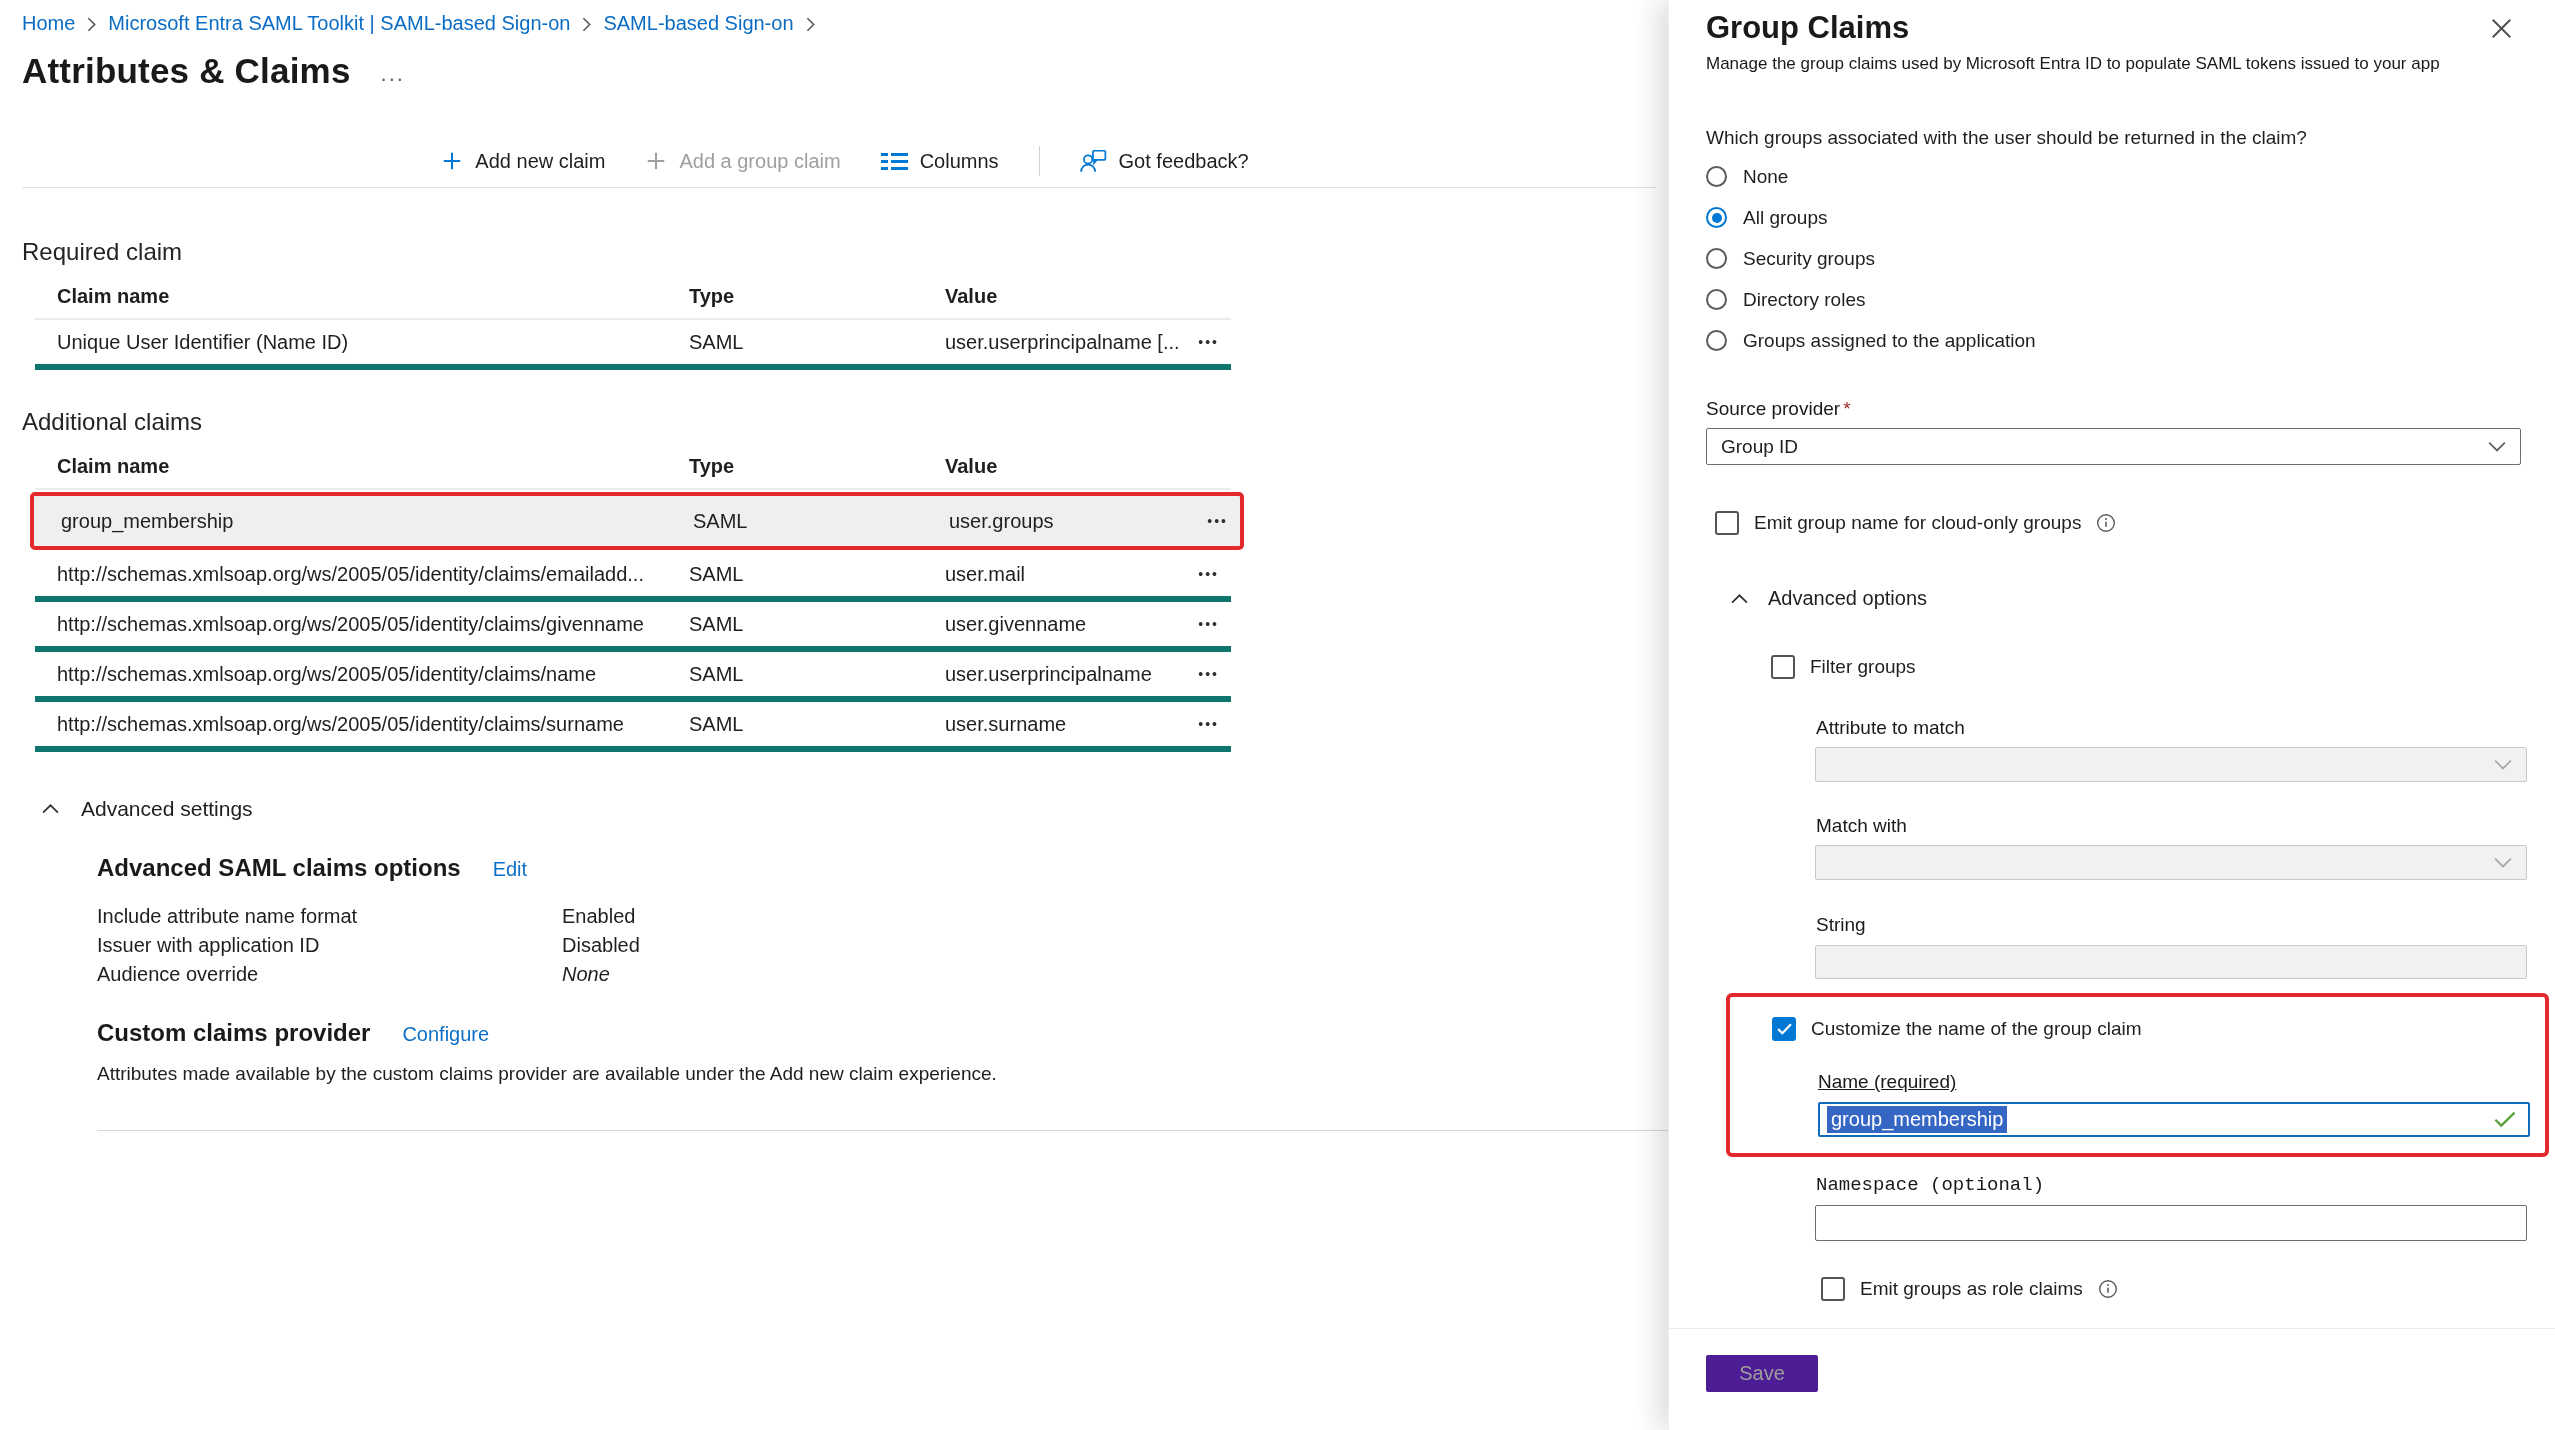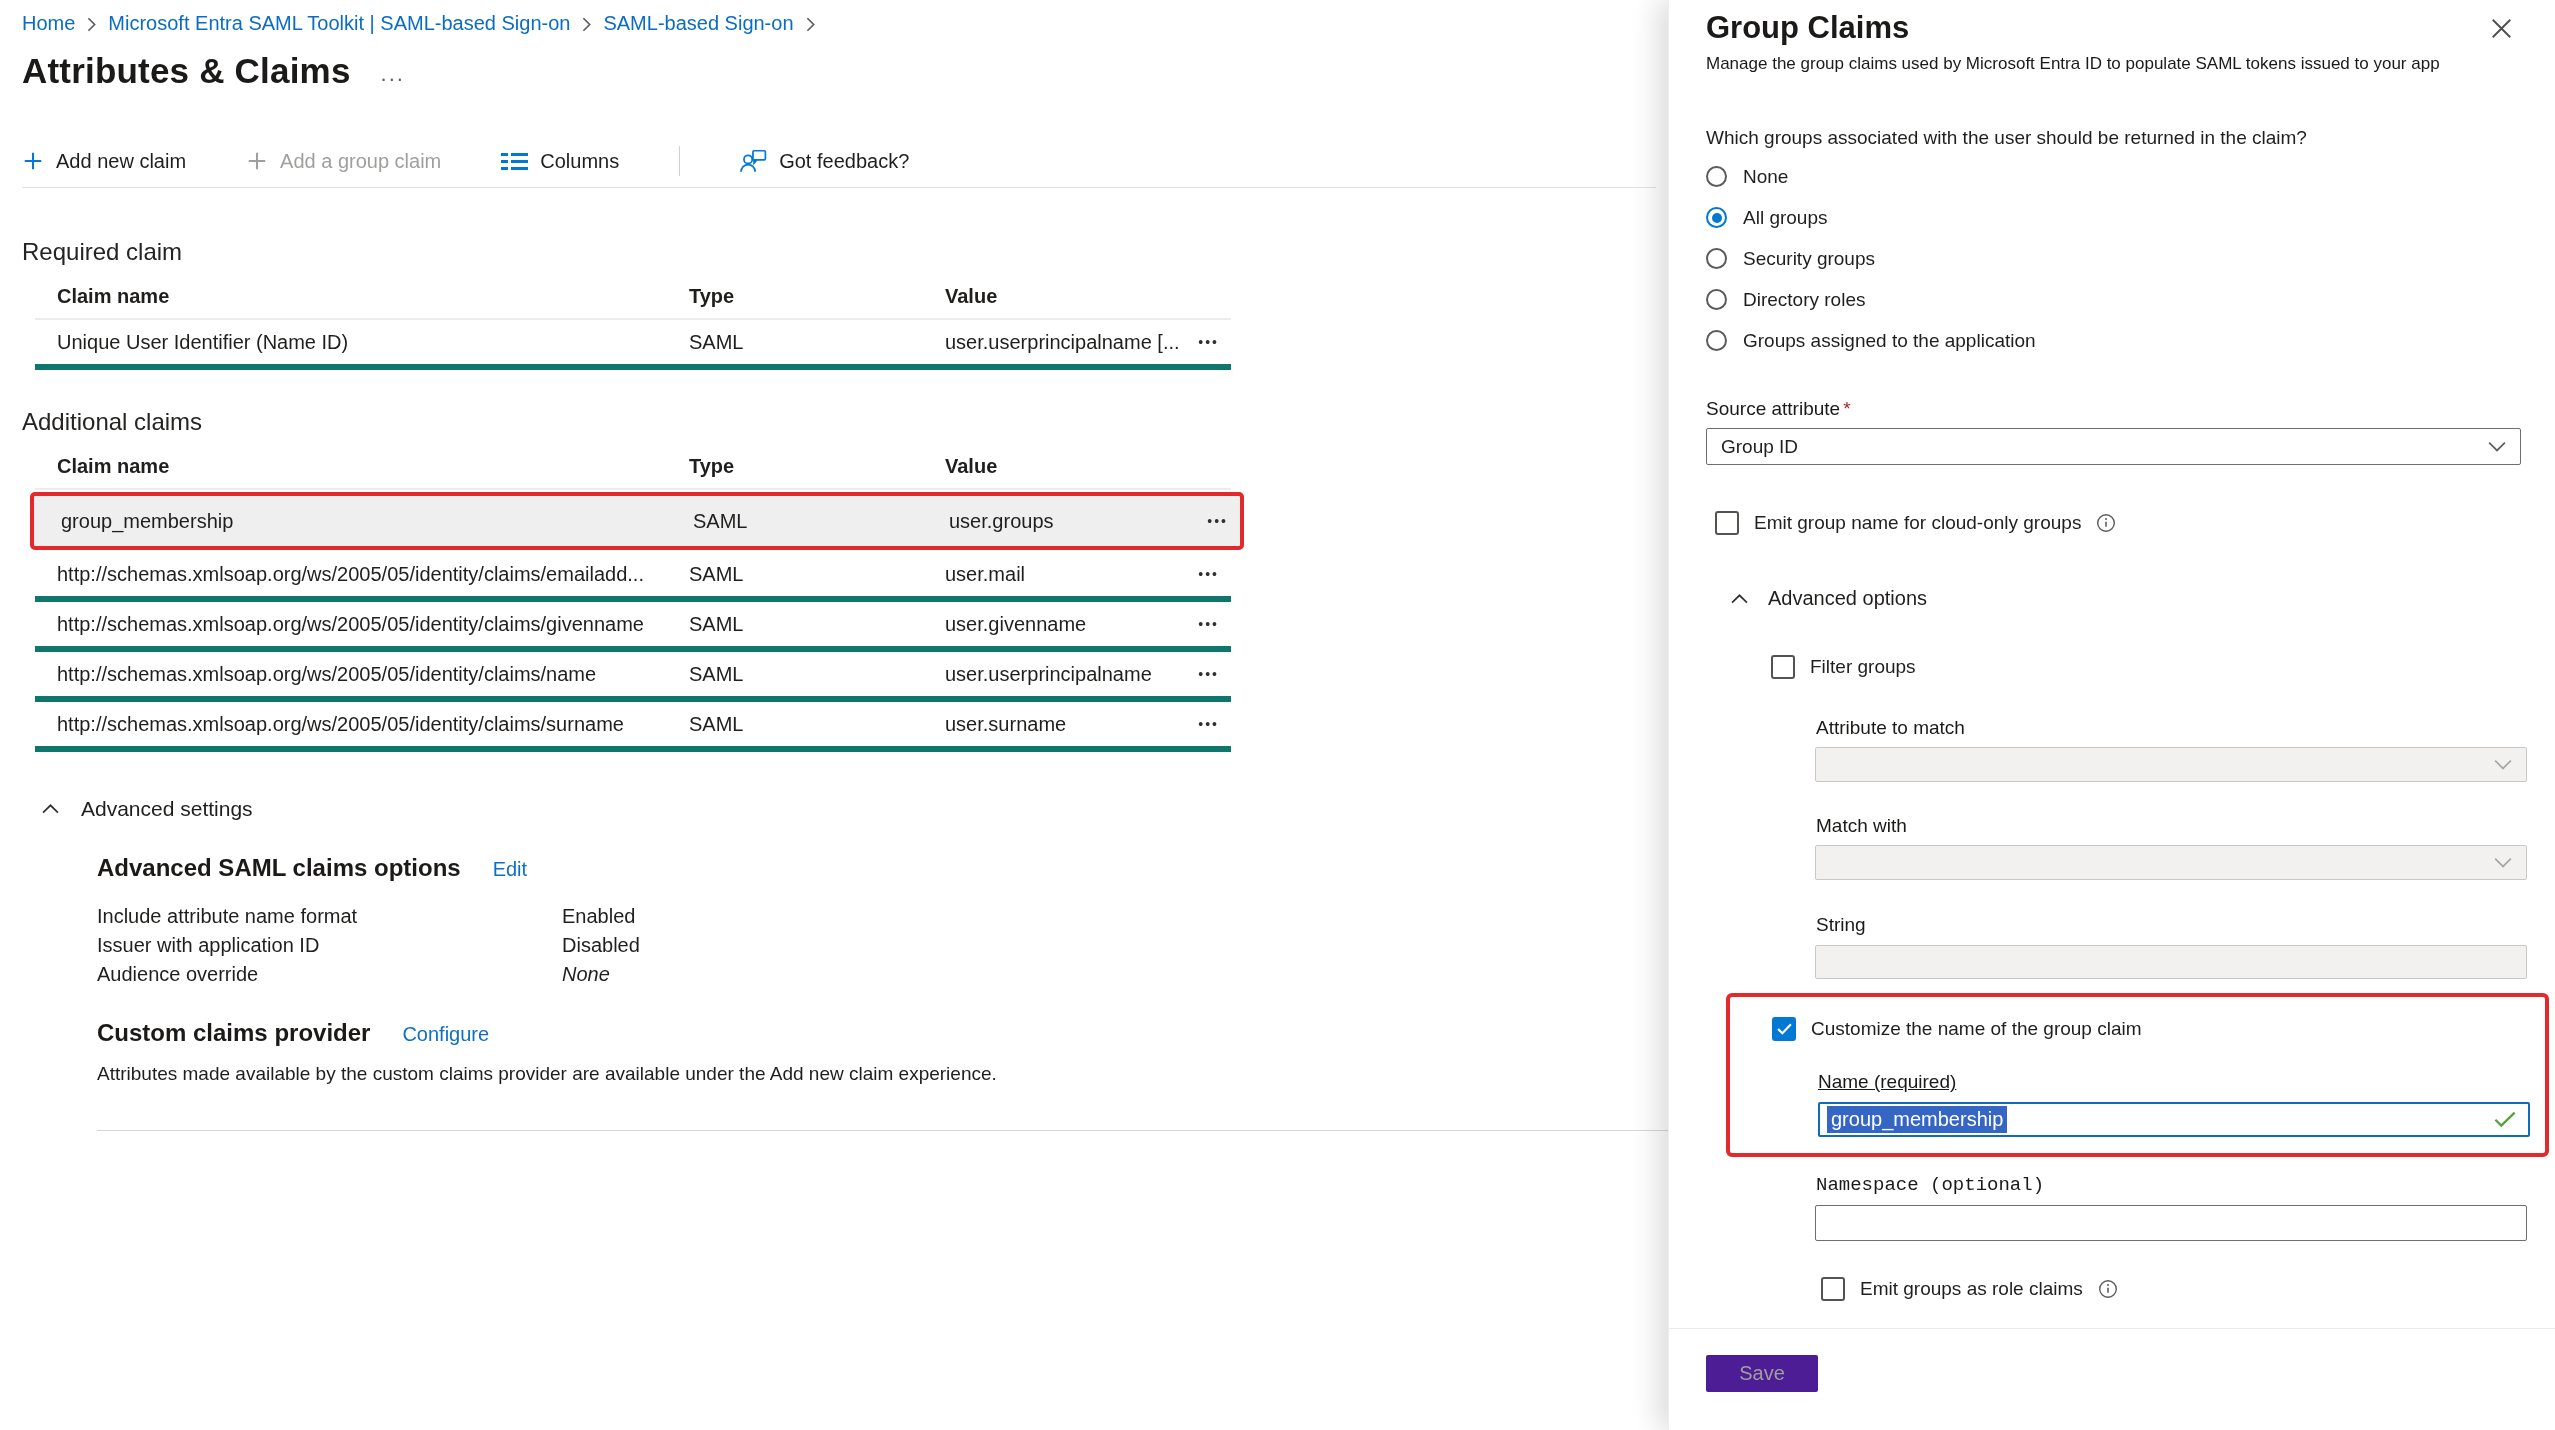--- a/index.html
+++ b/index.html
@@ -14,21 +14,21 @@
   .main { position:absolute; top:0; left:0; width:1668px; height:1430px; padding-left:22px; }
 
   .breadcrumb { margin-top:12px; display:flex; align-items:center; gap:11px; font-size:20px; }
   .breadcrumb a { color:#0b6cc4; }
   .crumb-sep { display:flex; align-items:center; margin-top:2px; }
 
   .title-row { margin-top:16px; display:flex; align-items:flex-end; gap:30px; }
   .page-title { font-size:35px; font-weight:700; color:#1b1a19; letter-spacing:.2px; }
   .title-more { font-size:22px; color:#605e5c; letter-spacing:2px; padding-bottom:4px; cursor:pointer; }
 
-  .toolbar { margin-top:50px; height:40px; display:flex; align-items:center; gap:60px; }
+  .toolbar { margin-top:50px; height:40px; display:flex; align-items:center; gap:40px;justify-content:center; }
   .tb-btn { display:flex; align-items:center; gap:12px; font-size:20px; color:#201f1e;
             background:none; border:none; cursor:pointer; font-family:inherit; }
   .tb-btn.disabled { color:#a19f9d; }
   .tb-sep { width:1px; height:30px; background:#d2d0ce; }
 
   .toolbar-rule { margin-top:6px; width:1634px; border:none; border-top:1px solid #e4e2e0; }
 
   .section-h { font-size:24px; font-weight:400; color:#252423; }
   .h-required { margin-top:50px; }
   .h-additional { margin-top:38px; }
@@ -317,21 +317,21 @@
       <span class="radio"></span>
       <span>Directory roles</span>
     </div>
     <div class="radio-row">
       <span class="radio"></span>
       <span>Groups assigned to the application</span>
     </div>
   </div>
 
   <div class="field-label src-label">
-    <span>Source attribute</span><span class="req-mark">*</span>
+    <span>Source provider</span><span class="req-mark">*</span>
   </div>
   <div class="dd">
     <span>Group ID</span>
     <span>
         <svg width="18" height="11" viewBox="0 0 16 9">
           <path d="M1 1l7 7 7-7" fill="none" stroke="#605e5c" stroke-width="1.5"></path>
         </svg>
       </span>
   </div>
 

